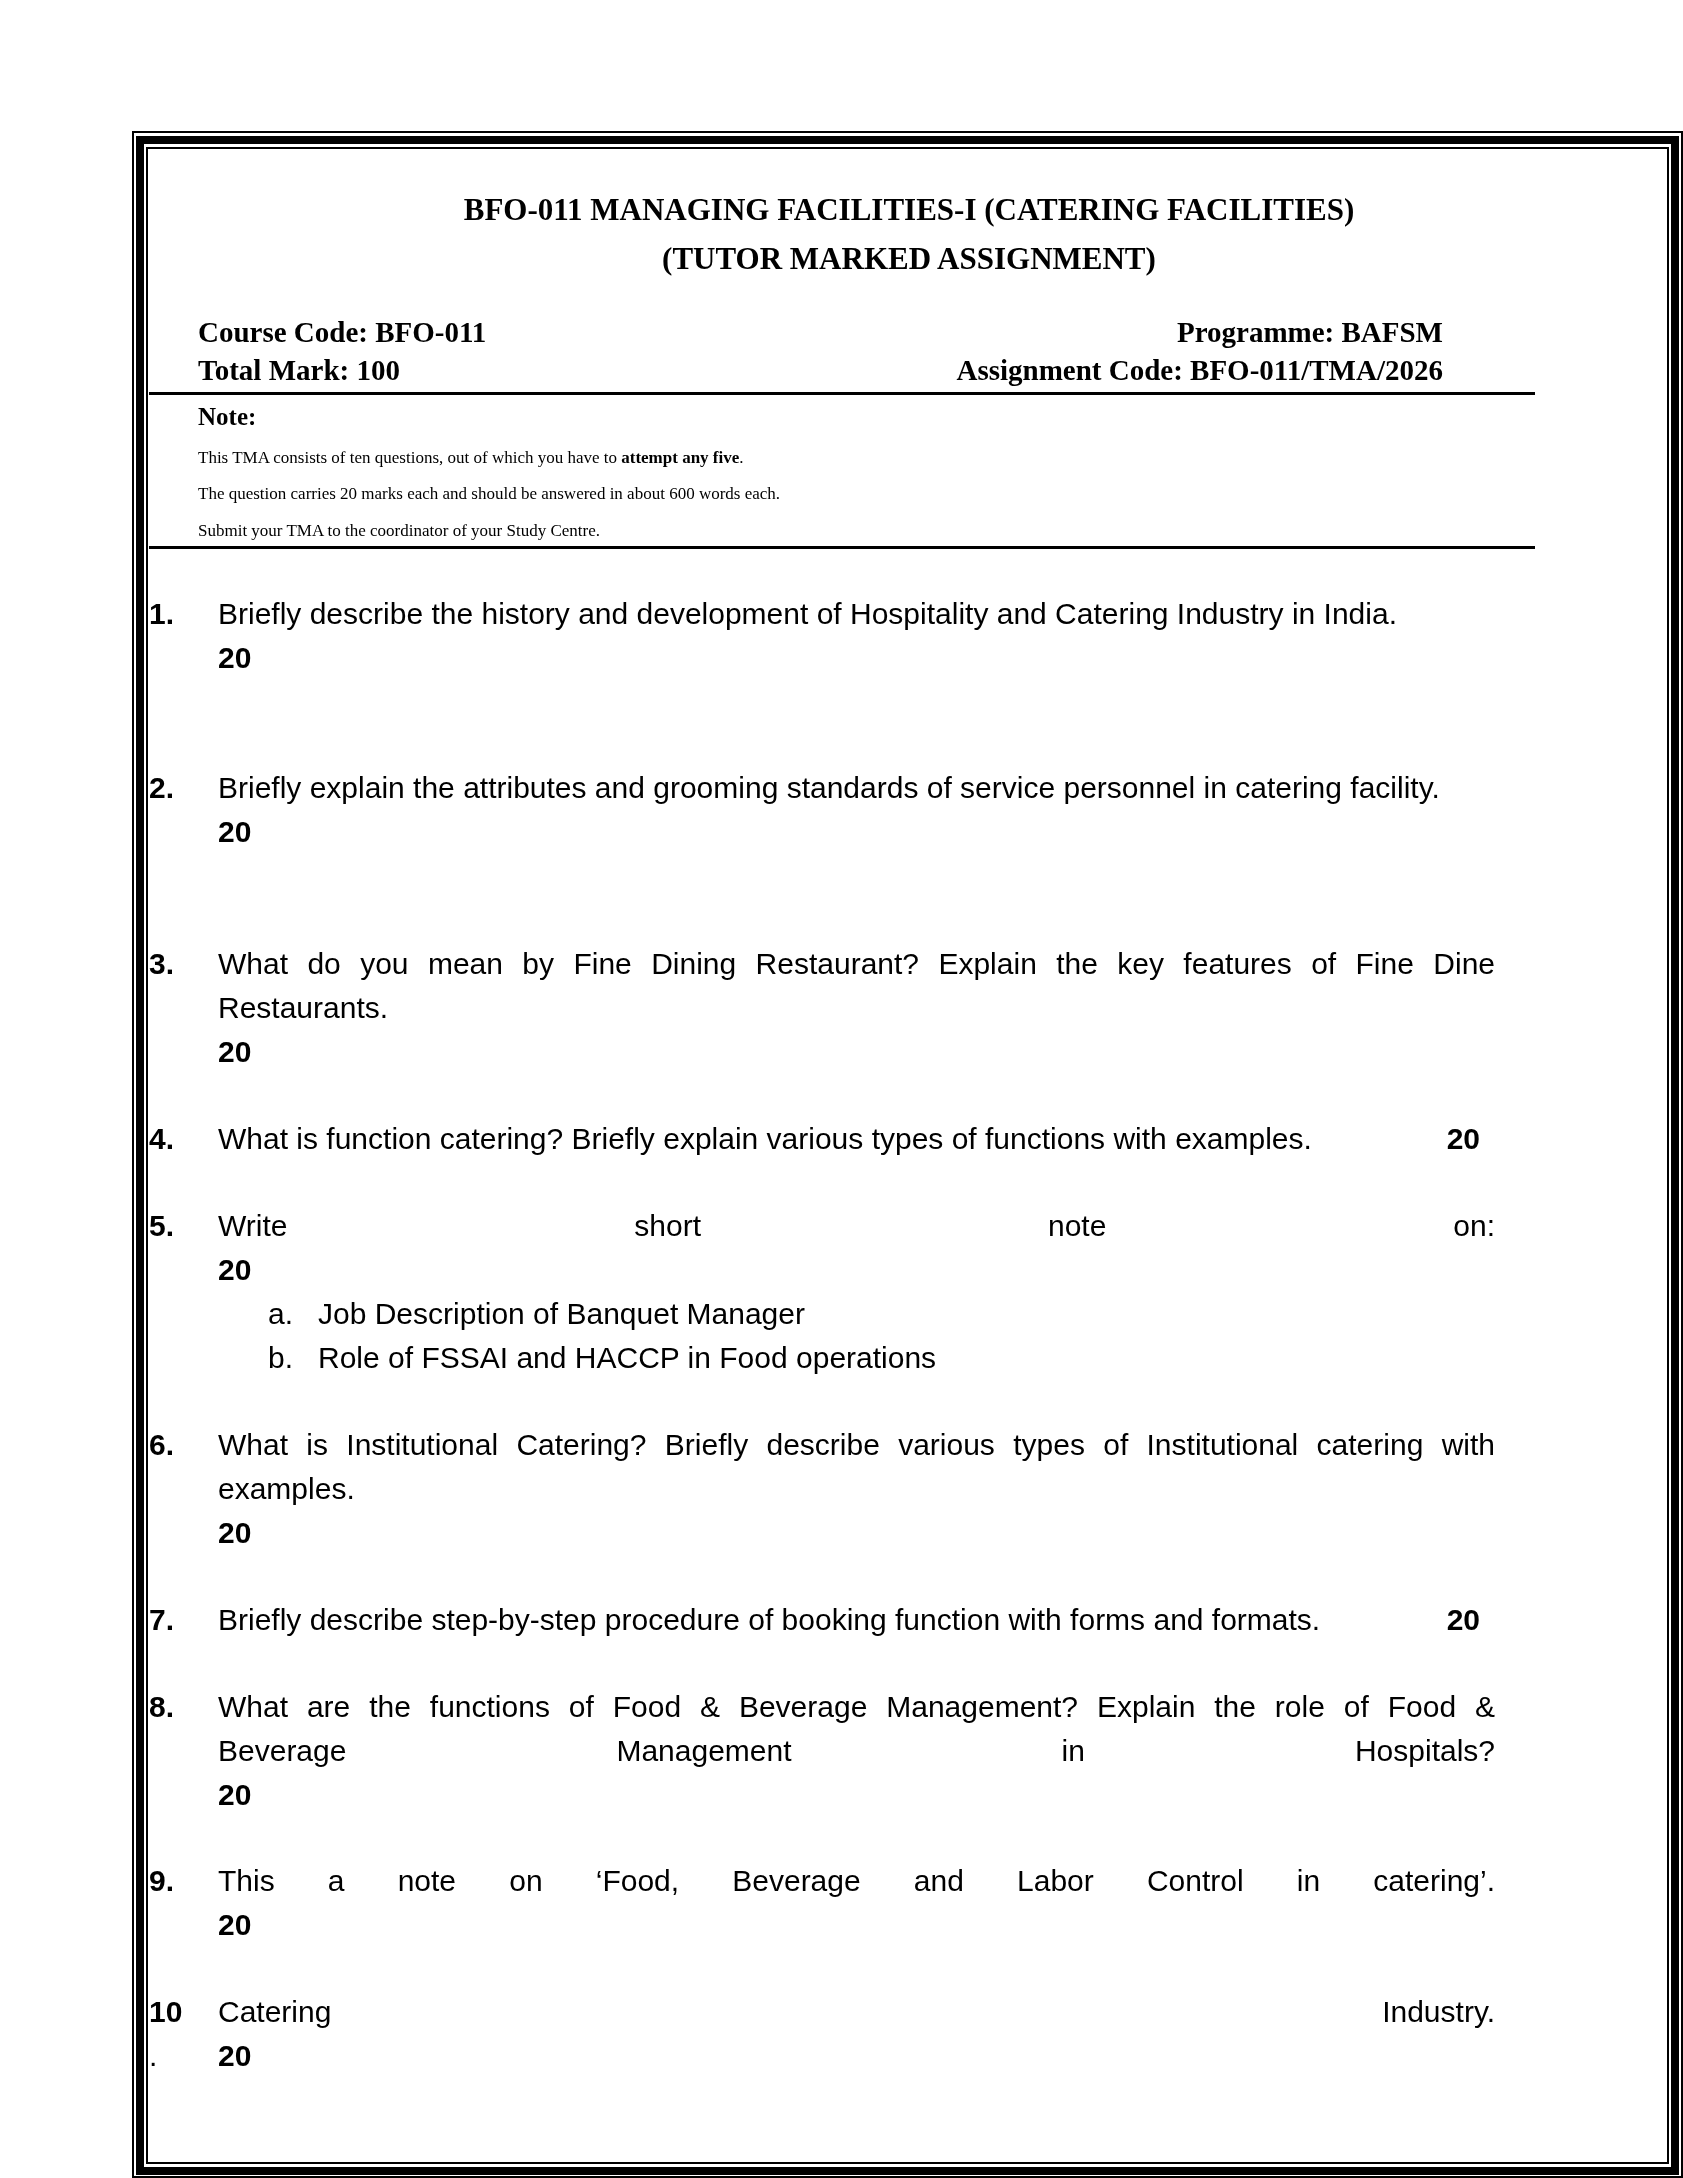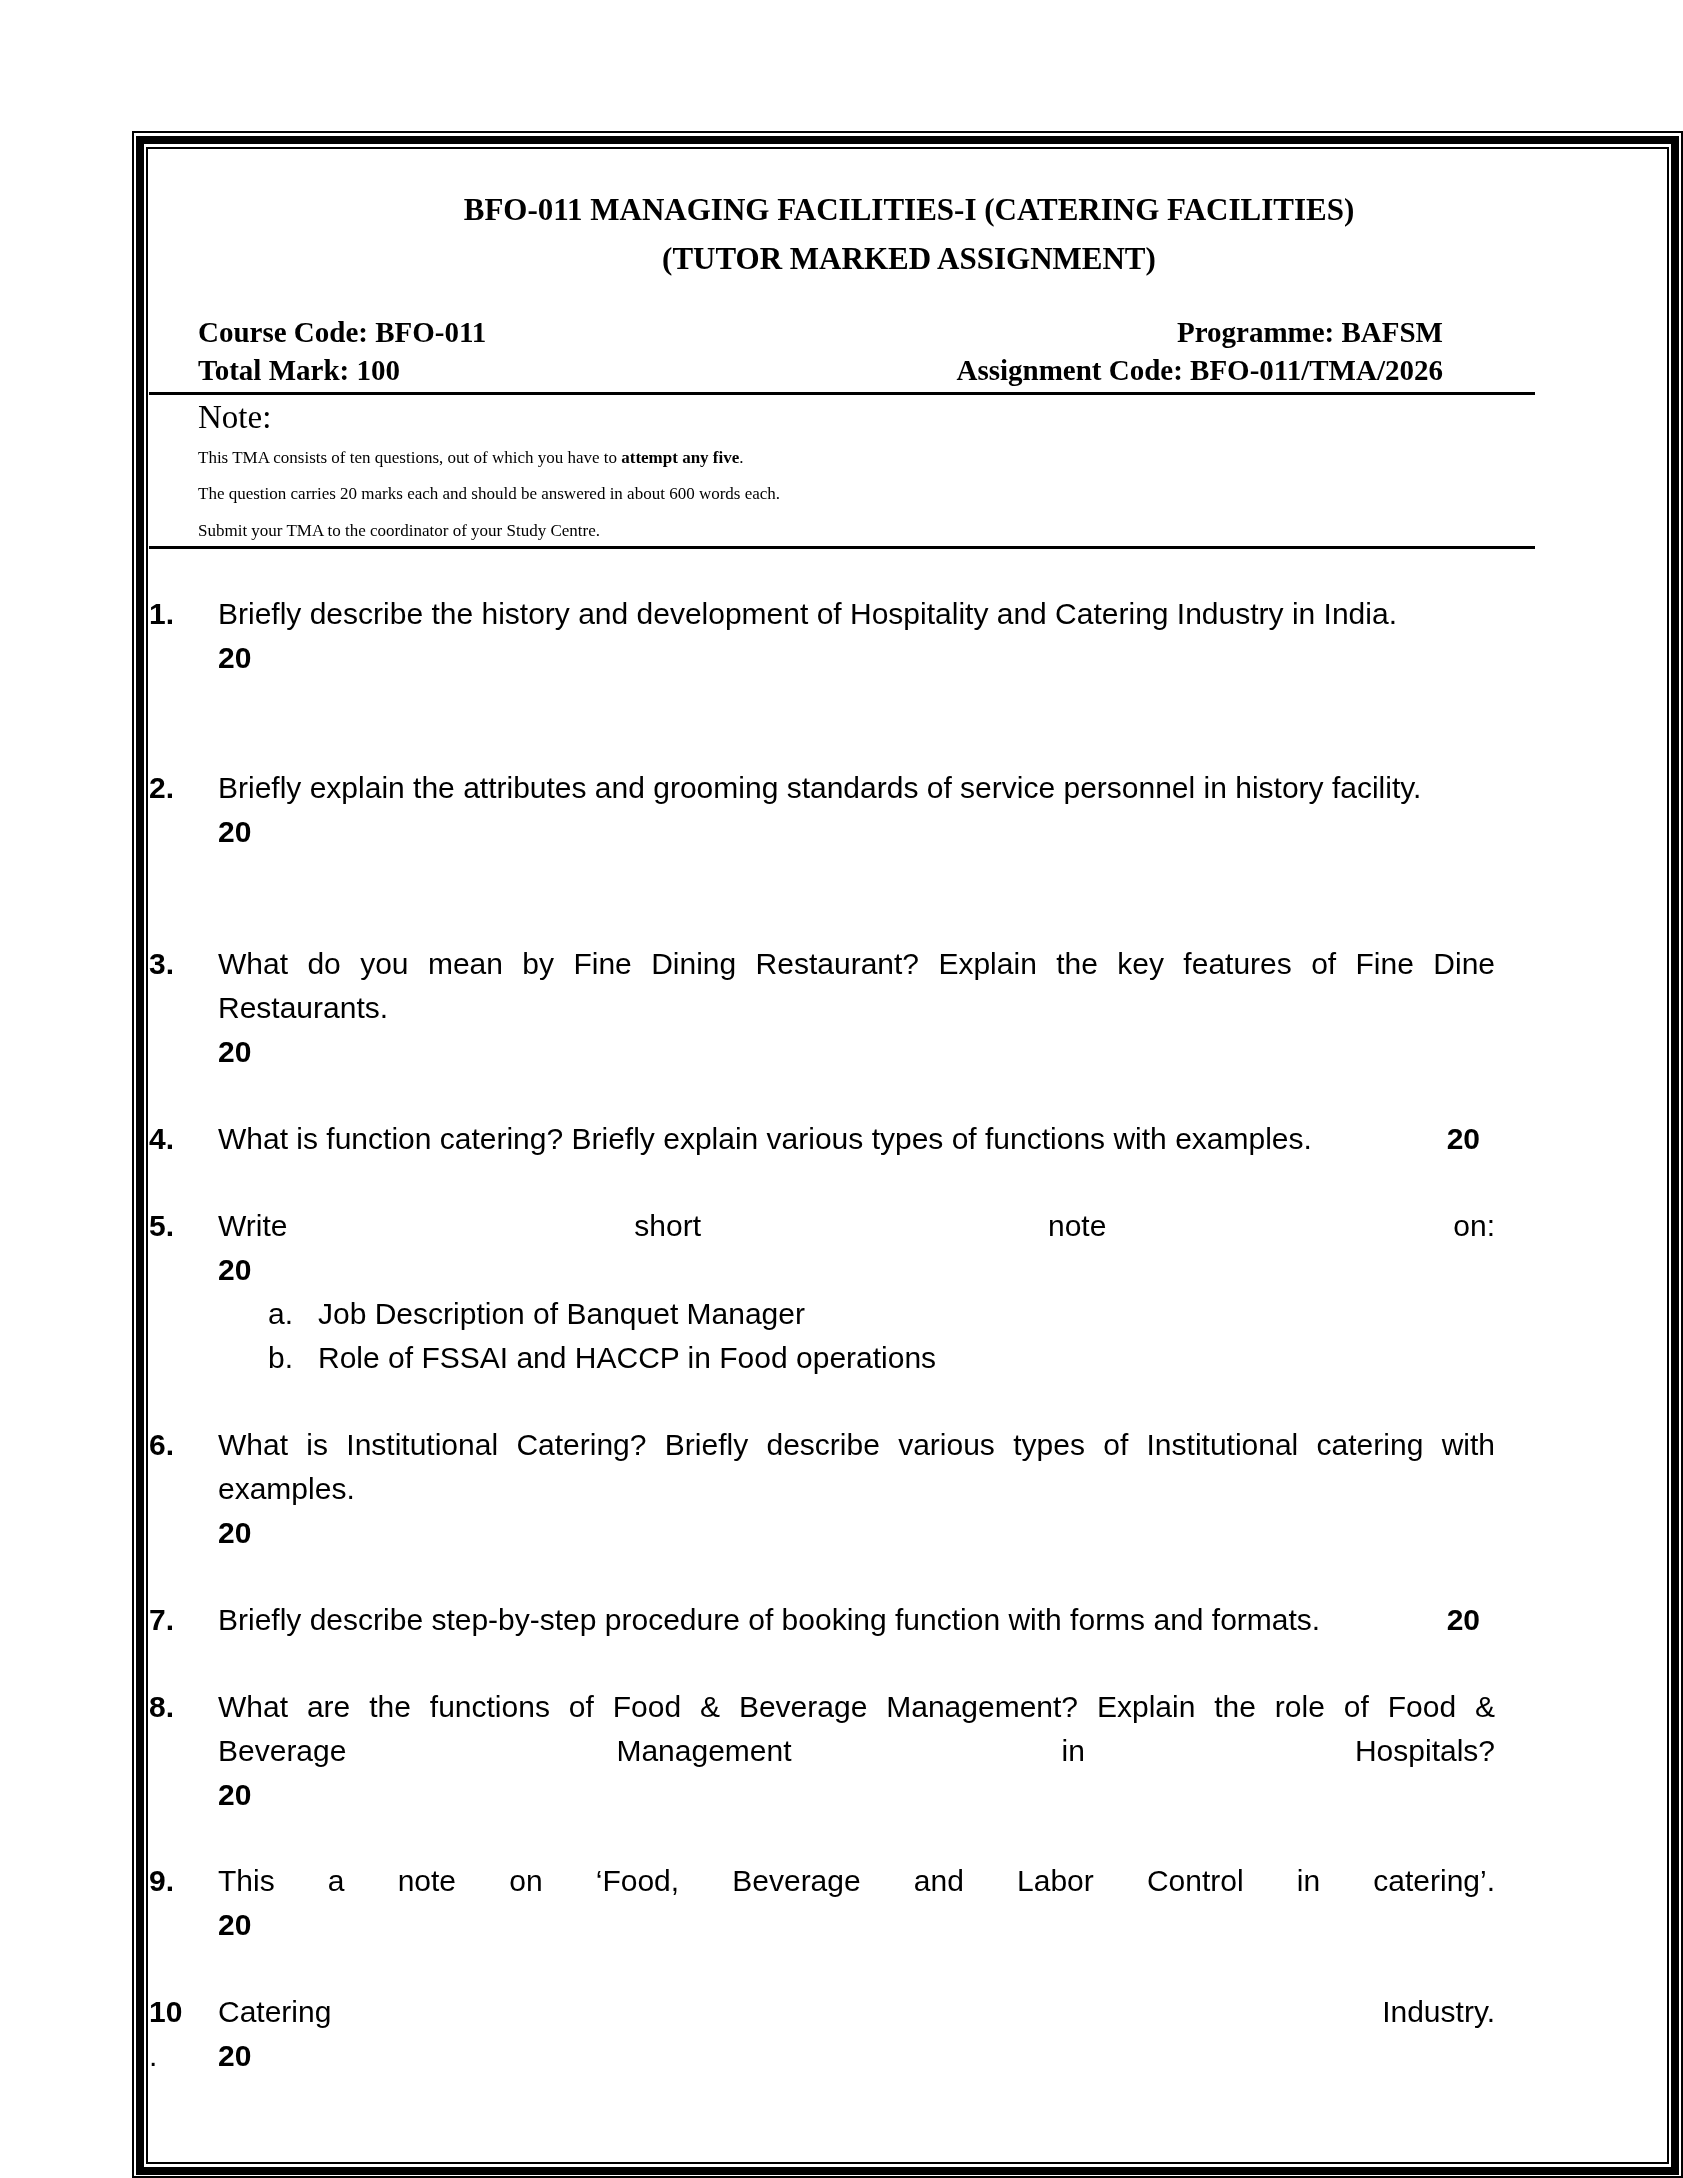--- a/index.html
+++ b/index.html
@@ -23,21 +23,21 @@
     .hdr { position: absolute; font-weight: bold; font-size: 29px; line-height: 34px; white-space: nowrap; }
     .hdr-l { left: 198px; }
     .hdr-r { right: 240px; text-align: right; }
     .h1 { top: 315px; }
     .h2 { top: 353px; }
 
     .rule { position: absolute; left: 149px; width: 1386px; height: 3px; background: #000; }
     .r1 { top: 392px; }
     .r2 { top: 546px; }
 
-    .note-h { position: absolute; left: 198px; top: 400px; font-weight: normal; font-size: 33px; line-height: 34px; }
+    .note-h { position: absolute; left: 198px; top: 400px; font-weight: bold; font-size: 25px; line-height: 34px; }
     .note-l { position: absolute; left: 198px; font-size: 17px; line-height: 28px; white-space: nowrap; }
     .n1 { top: 444px; } .n2 { top: 480px; } .n3 { top: 517px; }
 
     .q { position: absolute; left: 149px; width: 1346px; font-size: 30px; line-height: 44px; }
     .q .num { position: absolute; left: 0; top: 0; font-weight: bold; width: 59px; }
     .q .body { margin-left: 69px; width: 1277px; }
     .q .text { text-align: justify; text-align-last: left; }
     .q .text.jl { text-align-last: justify; }
     .q .marks { font-weight: bold; }
     .q .inline-marks { font-weight: bold; position: absolute; right: 15px; top: 0; }
@@ -74,21 +74,21 @@
   <div class="num">1.</div>
   <div class="body">
     <div class="text">Briefly describe the history and development of Hospitality and Catering Industry in India.</div>
     <div class="marks">20</div>
   </div>
 </div>
 
 <div class="q sans" style="top:766px;">
   <div class="num">2.</div>
   <div class="body">
-    <div class="text">Briefly explain the attributes and grooming standards of service personnel in history facility.</div>
+    <div class="text">Briefly explain the attributes and grooming standards of service personnel in catering facility.</div>
     <div class="marks">20</div>
   </div>
 </div>
 
 <div class="q sans" style="top:942px;">
   <div class="num">3.</div>
   <div class="body">
     <div class="text">What do you mean by Fine Dining Restaurant? Explain the key features of Fine Dine Restaurants.</div>
     <div class="marks">20</div>
   </div>

